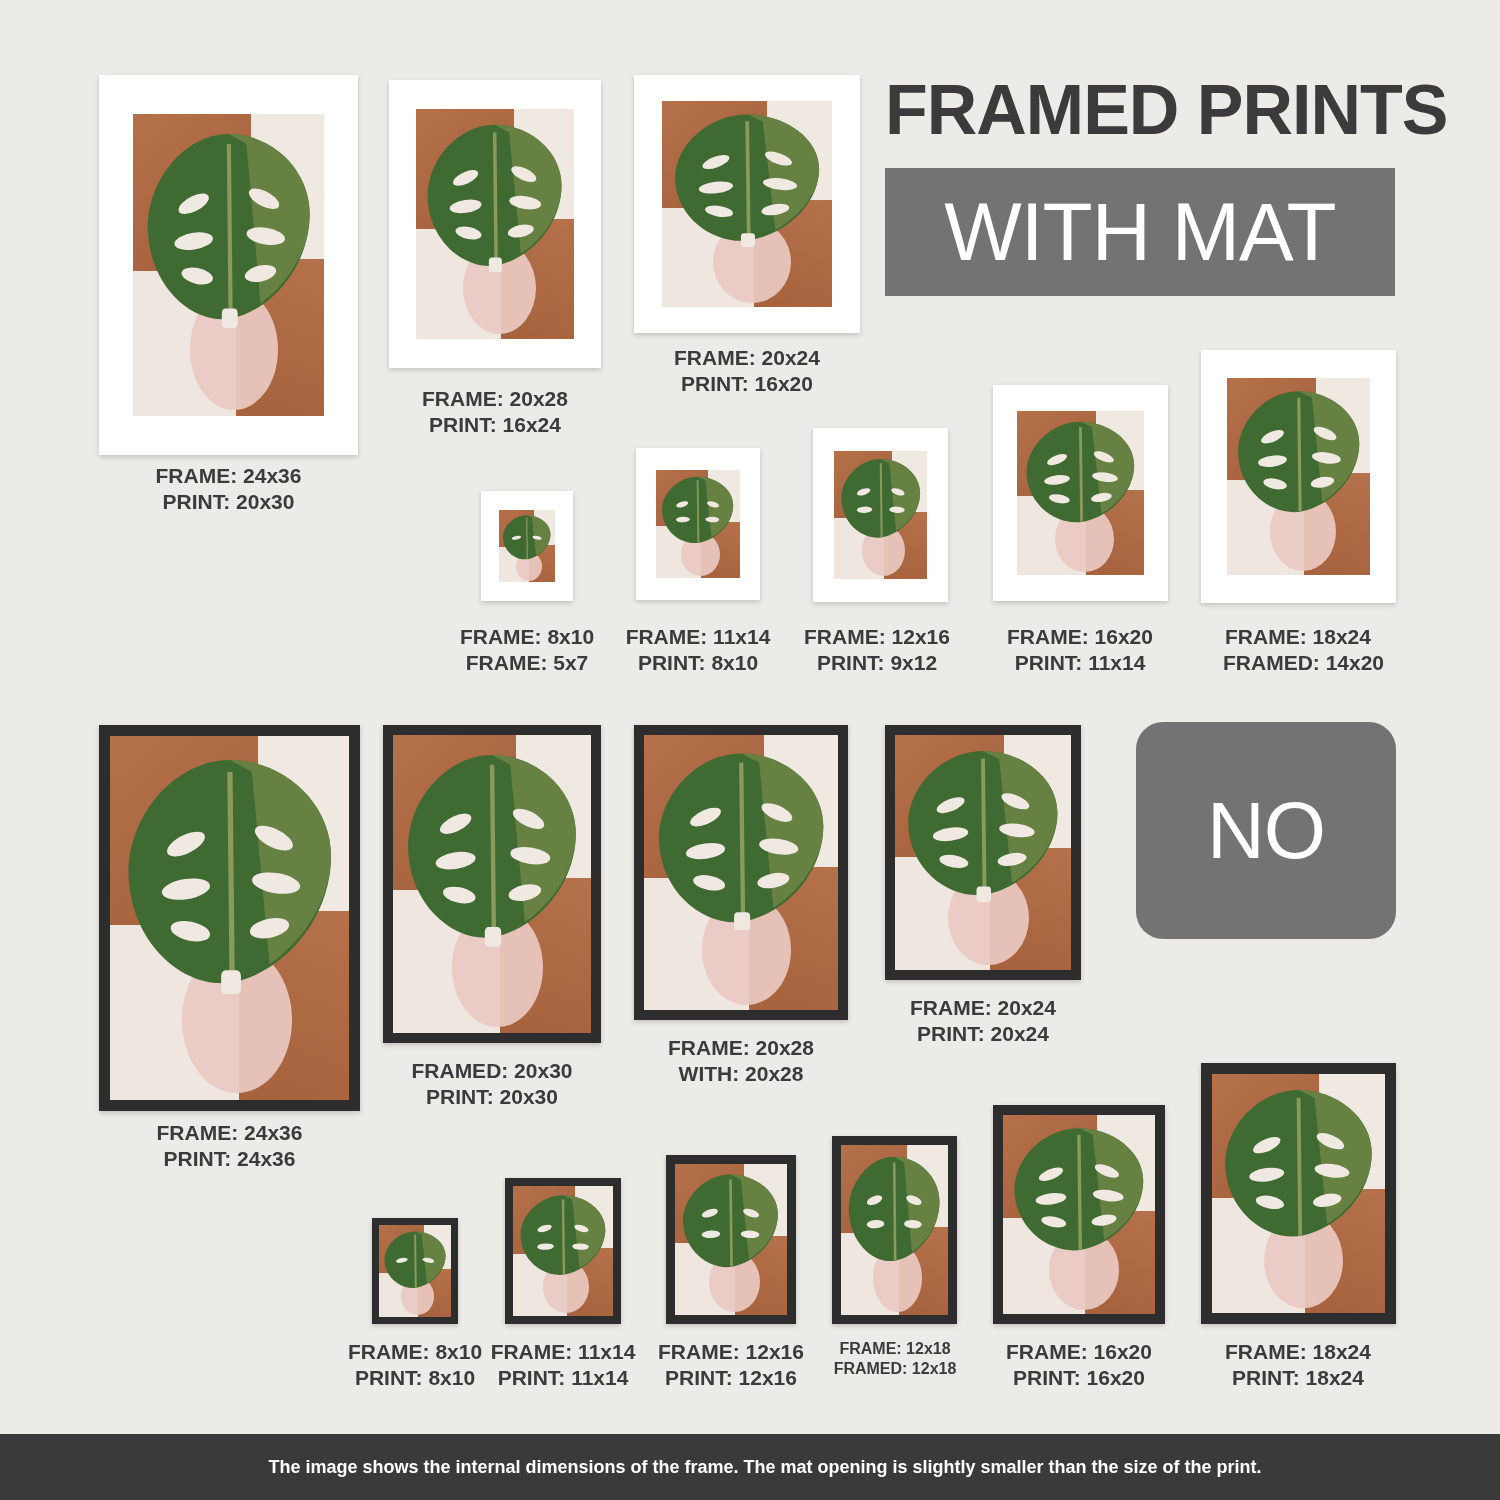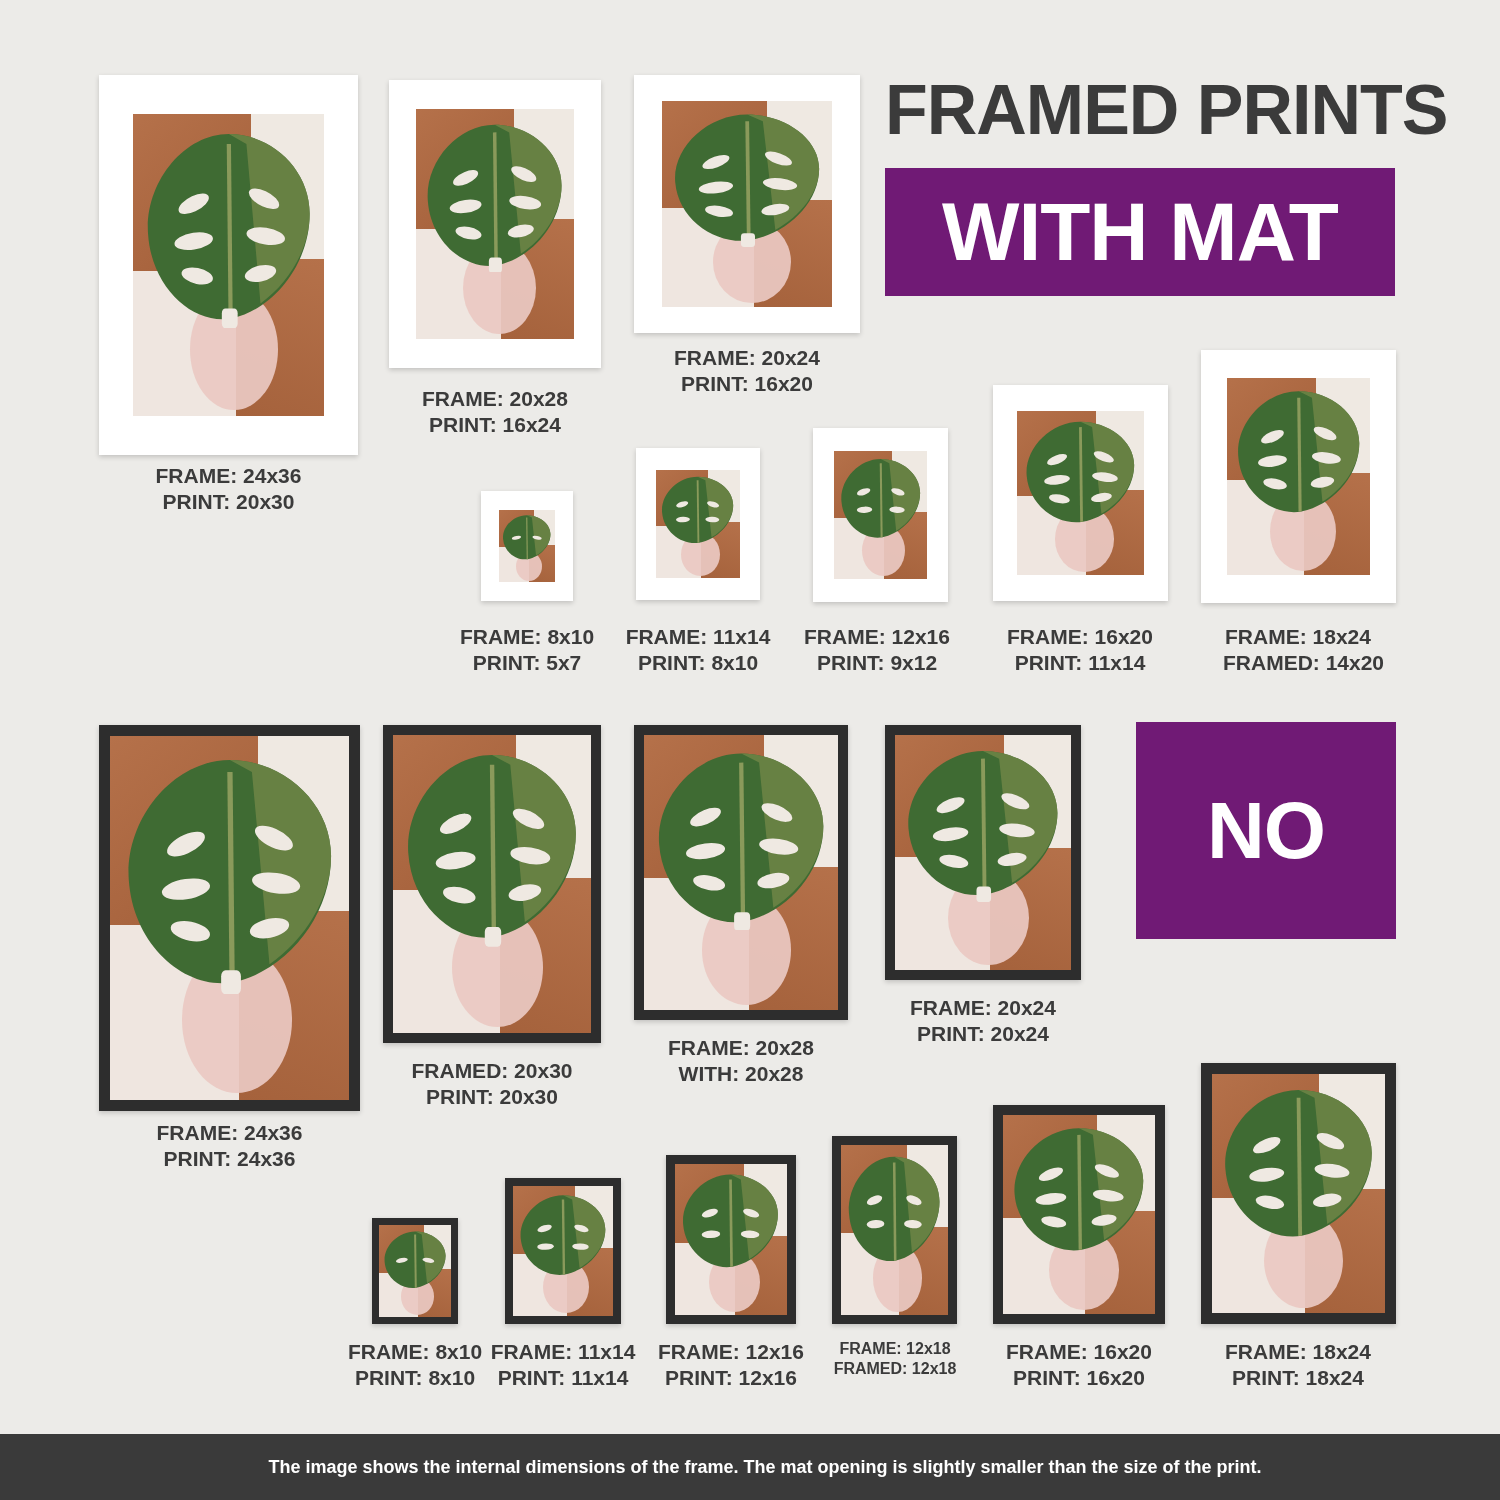--- a/index.html
+++ b/index.html
@@ -23,23 +23,23 @@
     letter-spacing: -1px;
     white-space: nowrap;
   }
   #framed-prints-title {
     left: 885px;
     top: 70px;
     font-size: 70px;
   }
   .black-banner {
     position: absolute;
-    background: #701a75;
+    background: #737373;
     color: #ffffff;
-    font-weight: bold;
+    font-weight: normal;
     display: flex;
     align-items: center;
     justify-content: center;
     text-align: center;
     line-height: 1.0;
     letter-spacing: -1px;
   }
   #with-mat-banner {
     left: 885px;
     top: 168px;
@@ -47,20 +47,21 @@
     height: 128px;
     font-size: 82px;
   }
   #no-mat-banner {
     left: 1136px;
     top: 722px;
     width: 260px;
     height: 217px;
     font-size: 80px;
     flex-direction: column;
+    border-radius: 27px;
   }
   #no-mat-banner span { display: block; }
 
   
   .frame {
     position: absolute;
     box-sizing: border-box;
     background: #2d2d2d;
     box-shadow: 0 2px 5px rgba(0,0,0,0.18);
   }
@@ -257,21 +258,21 @@
         <g fill="#efe9e2">
           <ellipse cx="30" cy="40" rx="9" ry="3" transform="rotate(-10 30 40)"></ellipse>
           <ellipse cx="70" cy="40" rx="9" ry="3" transform="rotate(10 70 40)"></ellipse>
         </g>
       </svg>
     </div>
   </div>
 </div>
 <div class="caption" style="left:457px; top:624px; width:140px; font-size:21px;">
   <span class="line">FRAME: 8x10</span>
-  <span class="line">PRINT: 5x7</span>
+  <span class="line">FRAME: 5x7</span>
 </div>
 
 <div class="frame" style="left:636px; top:448px; width:124px; height:152px; padding:9px;">
   <div class="mat"></div>
   <div class="art" style="left:20px; top:22px; right:20px; bottom:22px;">
     <div class="bg-brown"></div>
       <div class="bg-cream"></div>
       <div class="bg-brown-low"></div>
       <div class="circle"></div>
     <div class="leaf">

